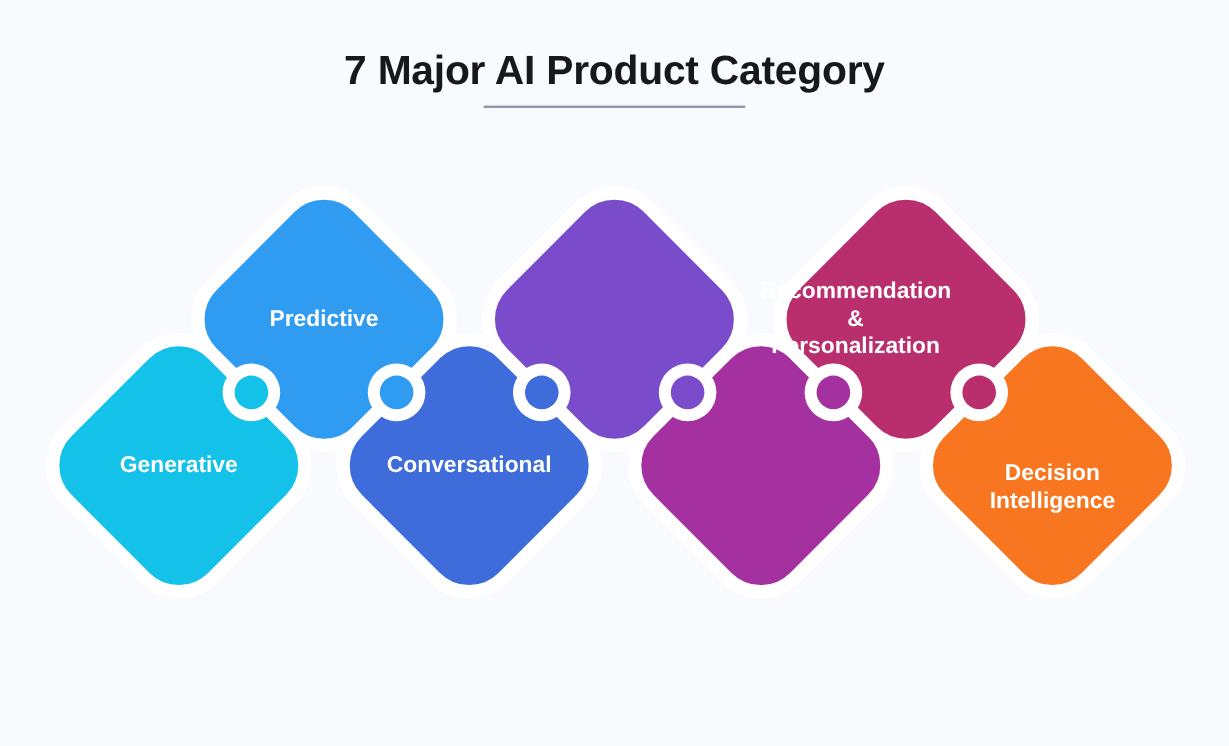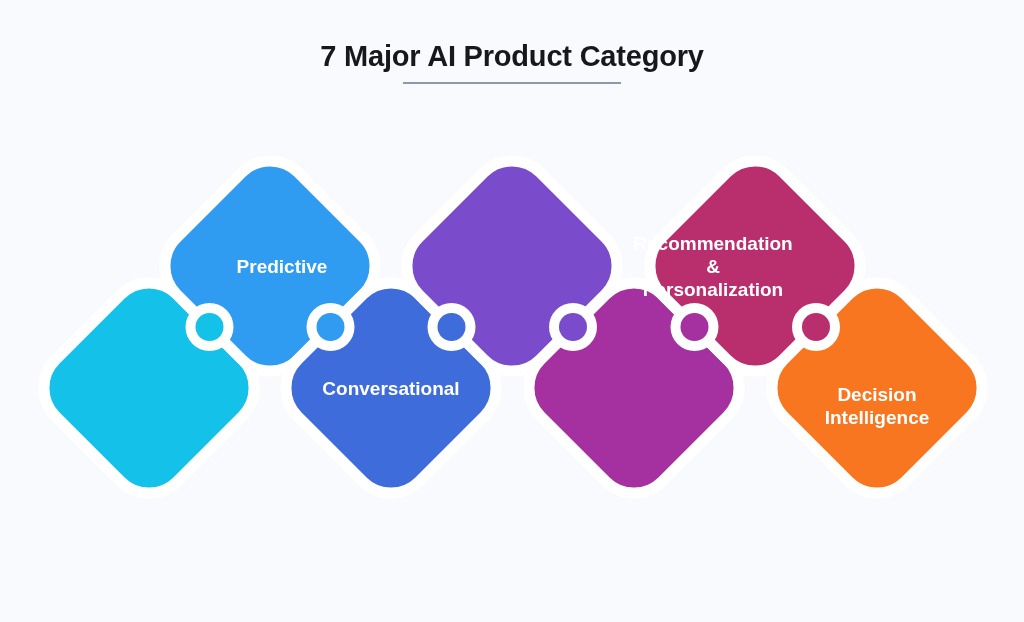--- a/index.html
+++ b/index.html
@@ -19,21 +19,21 @@
     position:relative;
     width:1024px;height:622px;
     background:var(--bg);
   }
   .title-wrap{
     position:absolute;
     top:40px;left:0;right:0;
     text-align:center;
   }
   h1.page-title{
-    font-size:29px;
+    font-size:34px;
     font-weight:700;
     letter-spacing:-0.2px;
     color:var(--title);
   }
   .title-underline{
     width:218px;height:2px;
     margin:9px auto 0;
     background:var(--underline);
   }
   svg.diagram{
@@ -96,21 +96,22 @@
     <g>
       <circle cx="694.5" cy="327" r="24" fill="#FFFFFF"></circle>
       <circle cx="694.5" cy="327" r="14" fill="#A5309F"></circle>
     </g>
     <g>
       <circle cx="816" cy="327" r="24" fill="#FFFFFF"></circle>
       <circle cx="816" cy="327" r="14" fill="#B92E6C"></circle>
     </g>
   </svg>
 
-  <div class="label" style="left:282px;top:266px;">Predictive</div>
+  <div class="label" style="left:149px;top:388px;">Generative</div>
+  <div class="label" style="left:270px;top:266px;">Predictive</div>
   <div class="label" style="left:391px;top:388px;text-align:center;">Conversational</div>
   <div class="label" style="left:713px;top:266px;">Recommendation
 &amp;
 Personalization</div>
   <div class="label" style="left:877px;top:406px;">Decision
 Intelligence</div>
 
 </div>
 
 </body></html>

